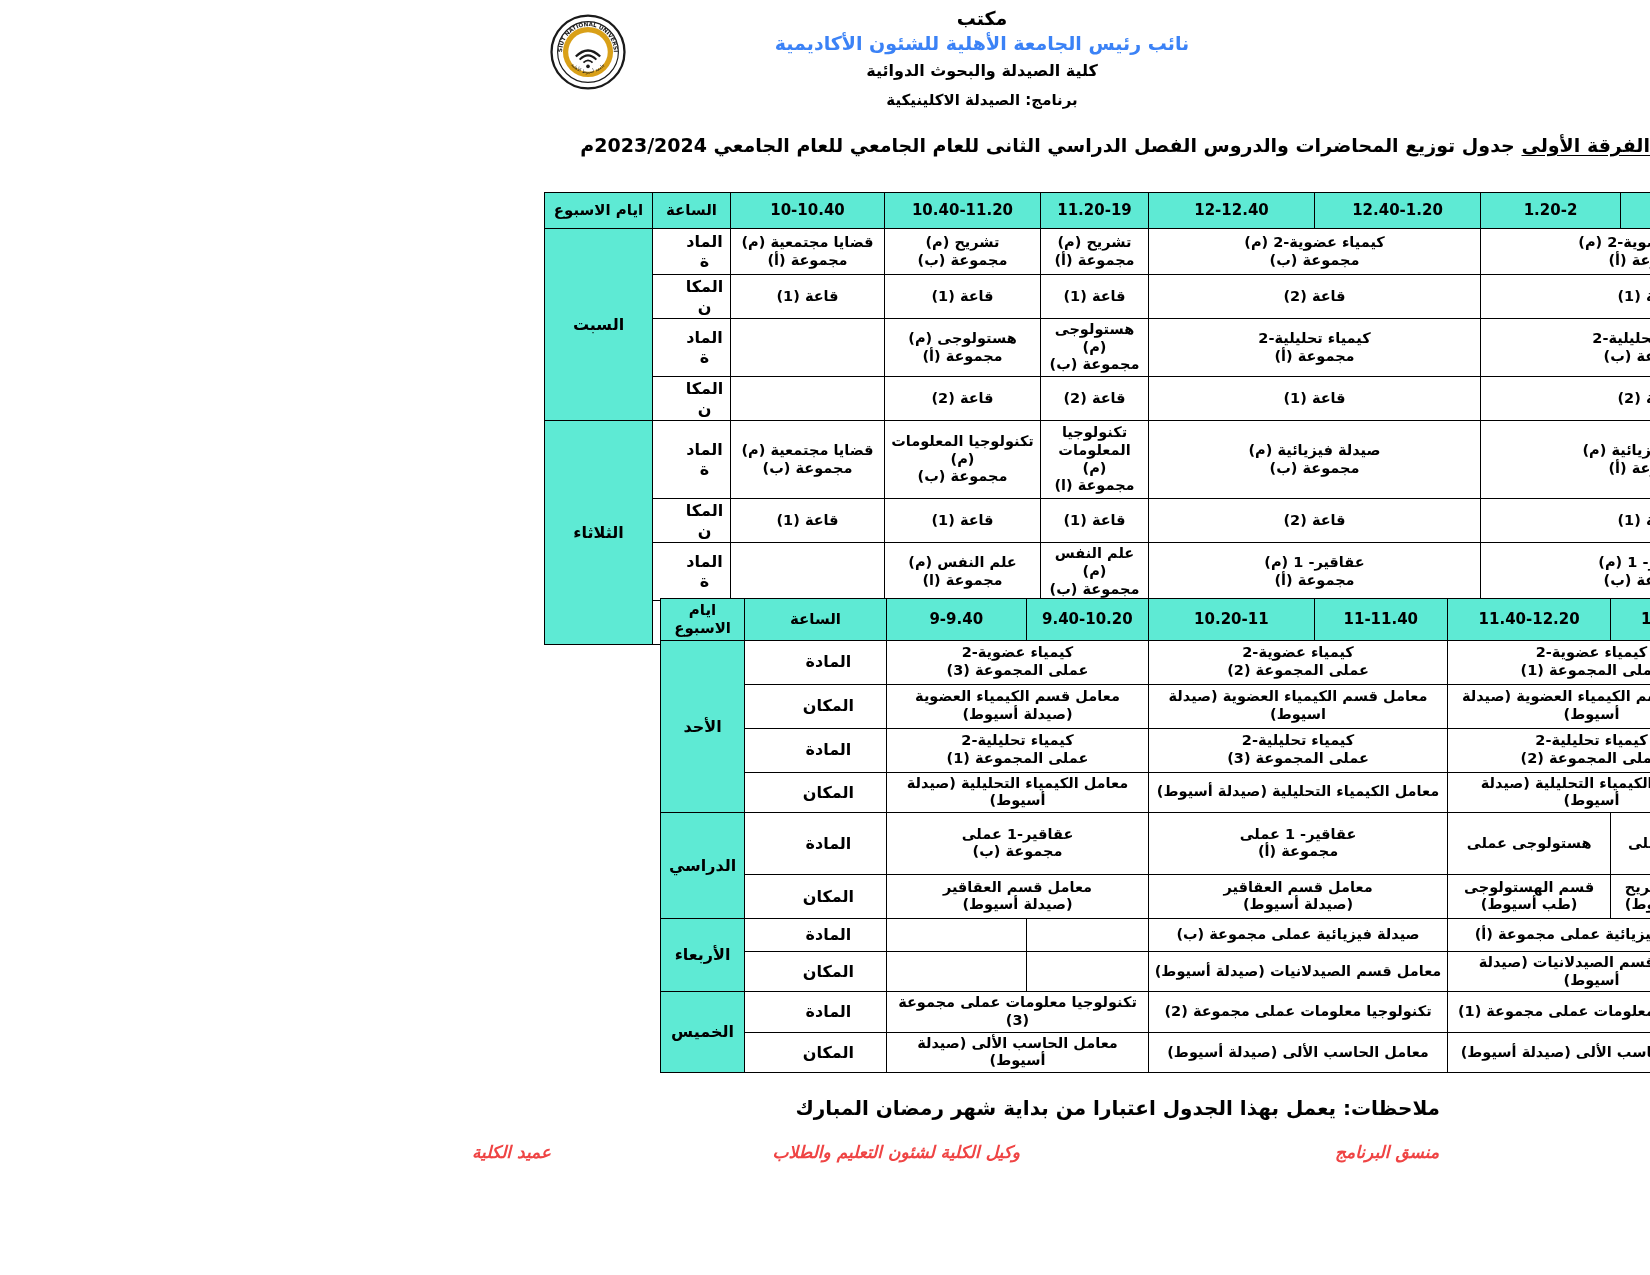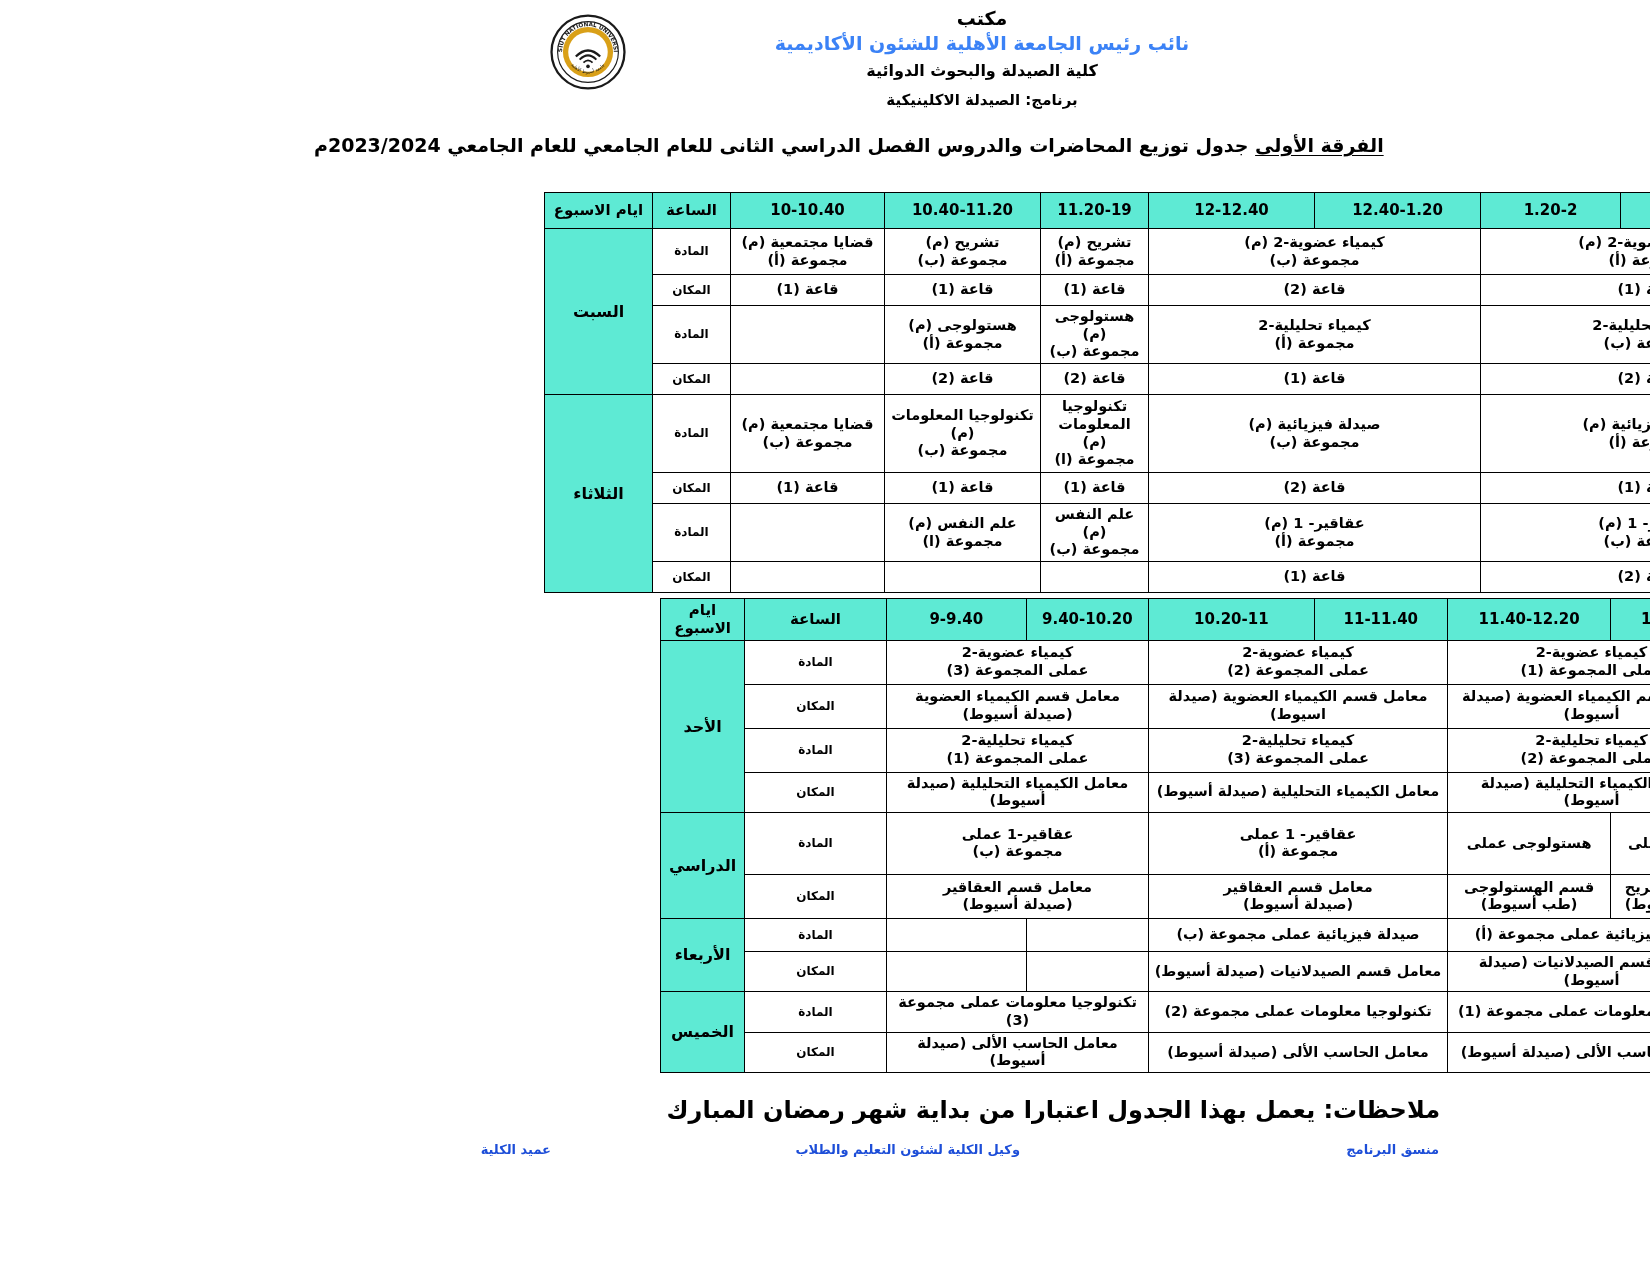--- a/index.html
+++ b/index.html
@@ -45,21 +45,21 @@
   .logo {
     position: absolute;
     top: 14px; left: 236px;
     width: 76px; height: 76px;
   }
 
   
   .main-title {
     position: absolute;
     top: 134px; left: 0; right: 0;
-    text-align: left;
+    text-align: right;
     font-size: 19px; font-weight: bold; color: #000;
     white-space: nowrap;
   }
   .main-title .grade {
     text-decoration: underline;
     text-underline-offset: 3px;
   }
 
   
   table {
@@ -100,40 +100,41 @@
     width: 1192px;
   }
   #table2 td { height: 30px; }
   #table2 .hdrow td { height: 36px; font-size: 15px; }
   #table2 .subj-cell { height: 44px; }
   #table2 .place-cell { height: 44px; }
   #table2 .tall-cell { height: 62px; }
   #table2 .one-line { height: 33px; }
 
   .day-label { font-size: 16px; }
-  .rowlab { font-size: 12px; }
+  .rowlab { font-size: 16px; padding-left: 29px; }
 
   
   .note {
     position: absolute;
     top: 1096px;
     right: 210px;
-    font-size: 24px; font-weight: bold; color: #000;
+    font-size: 20px; font-weight: bold; color: #000;
     white-space: nowrap;
   }
   .sign-row {
     position: absolute;
     top: 1142px;
     left: 0; right: 0;
     height: 30px;
   }
   .sign {
     position: absolute;
-    font-size: 13px; font-weight: bold; color: #1d4ed8;
+    font-size: 17px; font-weight: bold; color: #ef4444;
     white-space: nowrap;
+    font-style: italic;
   }
   .sign-a { right: 211px; }
   .sign-b { right: 630px; }
   .sign-c { right: 1099px; }
 </style>
 </head>
 <body>
 
 <div class="page">
 

